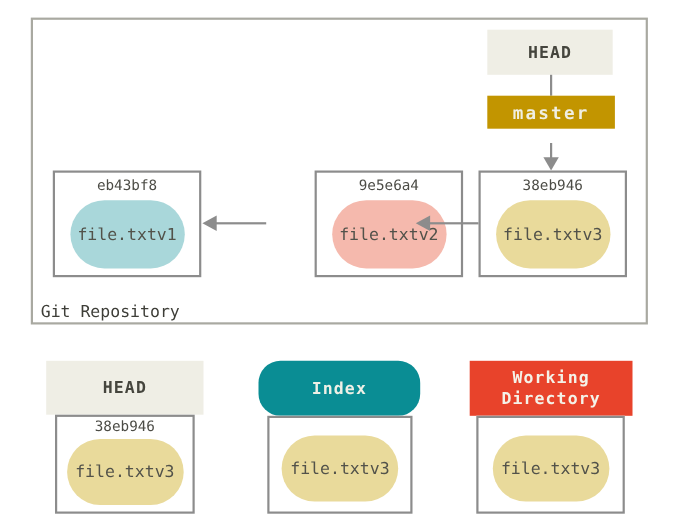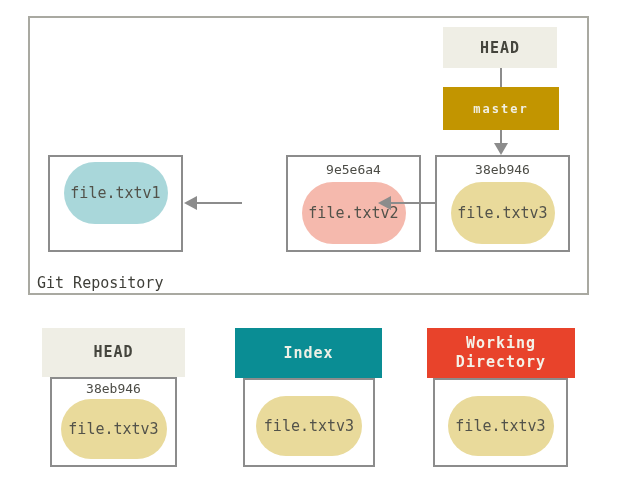--- a/index.html
+++ b/index.html
@@ -9,22 +9,22 @@
   }
   
   .repo-box{position:absolute;left:28px;top:16px;width:561px;height:279px;
     border:2px solid #a9a9a1;box-sizing:border-box;background:#ffffff;}
   .repo-label{position:absolute;left:37px;top:274px;font-size:15px;color:#3e3e38;}
 
   
   .head-box{position:absolute;left:443px;top:27px;width:114px;height:41px;
     background:#efeee5;color:#45453d;font-size:15px;font-weight:600;
     display:flex;align-items:center;justify-content:center;letter-spacing:1px;}
-  .branch-box{position:absolute;left:443px;top:87px;width:116px;height:43px;
-    background:#c29500;color:#f0efe2;font-size:12px;font-weight:600;
+  .branch-box{position:absolute;left:443px;top:87px;width:116px;height:30px;
+    background:#c29500;color:#f0efe2;font-size:16px;font-weight:600;
     display:flex;align-items:center;justify-content:center;letter-spacing:2px;}
 
   
   .vline{position:absolute;width:2px;background:#8c8c8c;}
   .v1{left:500px;top:68px;height:19px;}
   .v2{left:500px;top:130px;height:14px;}
   .arrow-down{position:absolute;left:494px;top:143px;width:0;height:0;
     border-left:7px solid transparent;border-right:7px solid transparent;
     border-top:12px solid #8c8c8c;}
   .h-line{position:absolute;top:202px;height:2px;background:#8c8c8c;}
@@ -46,21 +46,21 @@
     font-size:15px;color:#52524a;line-height:1.25;}
   .blob-v1{background:#a9d7da;}
   .blob-v2{background:#f5b9ad;}
   .blob-v3{background:#e9da9b;}
 
   
   .area-header{position:absolute;top:328px;display:flex;align-items:center;
     justify-content:center;font-size:15px;font-weight:600;letter-spacing:1px;
     text-align:center;line-height:1.25;padding:0 8px;box-sizing:border-box;}
   .ah1{left:42px;width:143px;height:49px;background:#efeee5;color:#45453d;}
-  .ah2{left:235px;width:147px;height:50px;background:#0a8d94;color:#eef0e6;}
+  .ah2{left:235px;width:147px;height:50px;background:#0a8d94;color:#eef0e6;border-radius:20px;}
   .ah3{left:427px;width:148px;height:50px;background:#e8432b;color:#f4f2e8;}
   .area-body{position:absolute;background:#ffffff;border:2px solid #8c8c8c;
     box-sizing:border-box;}
   .ab1{left:50px;top:377px;width:127px;height:90px;}
   .ab2{left:243px;top:378px;width:132px;height:89px;}
   .ab3{left:433px;top:378px;width:135px;height:89px;}
   .ab1 .hash{margin-top:2px;}
   .ab1 .blob{margin-top:3px;width:106px;height:60px;}
   .ab2 .blob,.ab3 .blob{margin:16px auto 0;width:106px;height:60px;}
 </style>
@@ -73,20 +73,21 @@
   <div class="repo-label">Git Repository</div>
 
   <div class="head-box">HEAD</div>
   <div class="vline v1"></div>
 
   <div class="branch-box">master</div>
   <div class="vline v2"></div>
   <div class="arrow-down"></div>
 
   <div class="commit c1">
+    <div class="hash">eb43bf8</div>
     <div class="blob blob-v1">
       <div>file.txt</div>
       <div>v1</div>
     </div>
   </div>
 
   <div class="commit c2">
     <div class="hash">9e5e6a4</div>
     <div class="blob blob-v2">
       <div>file.txt</div>

